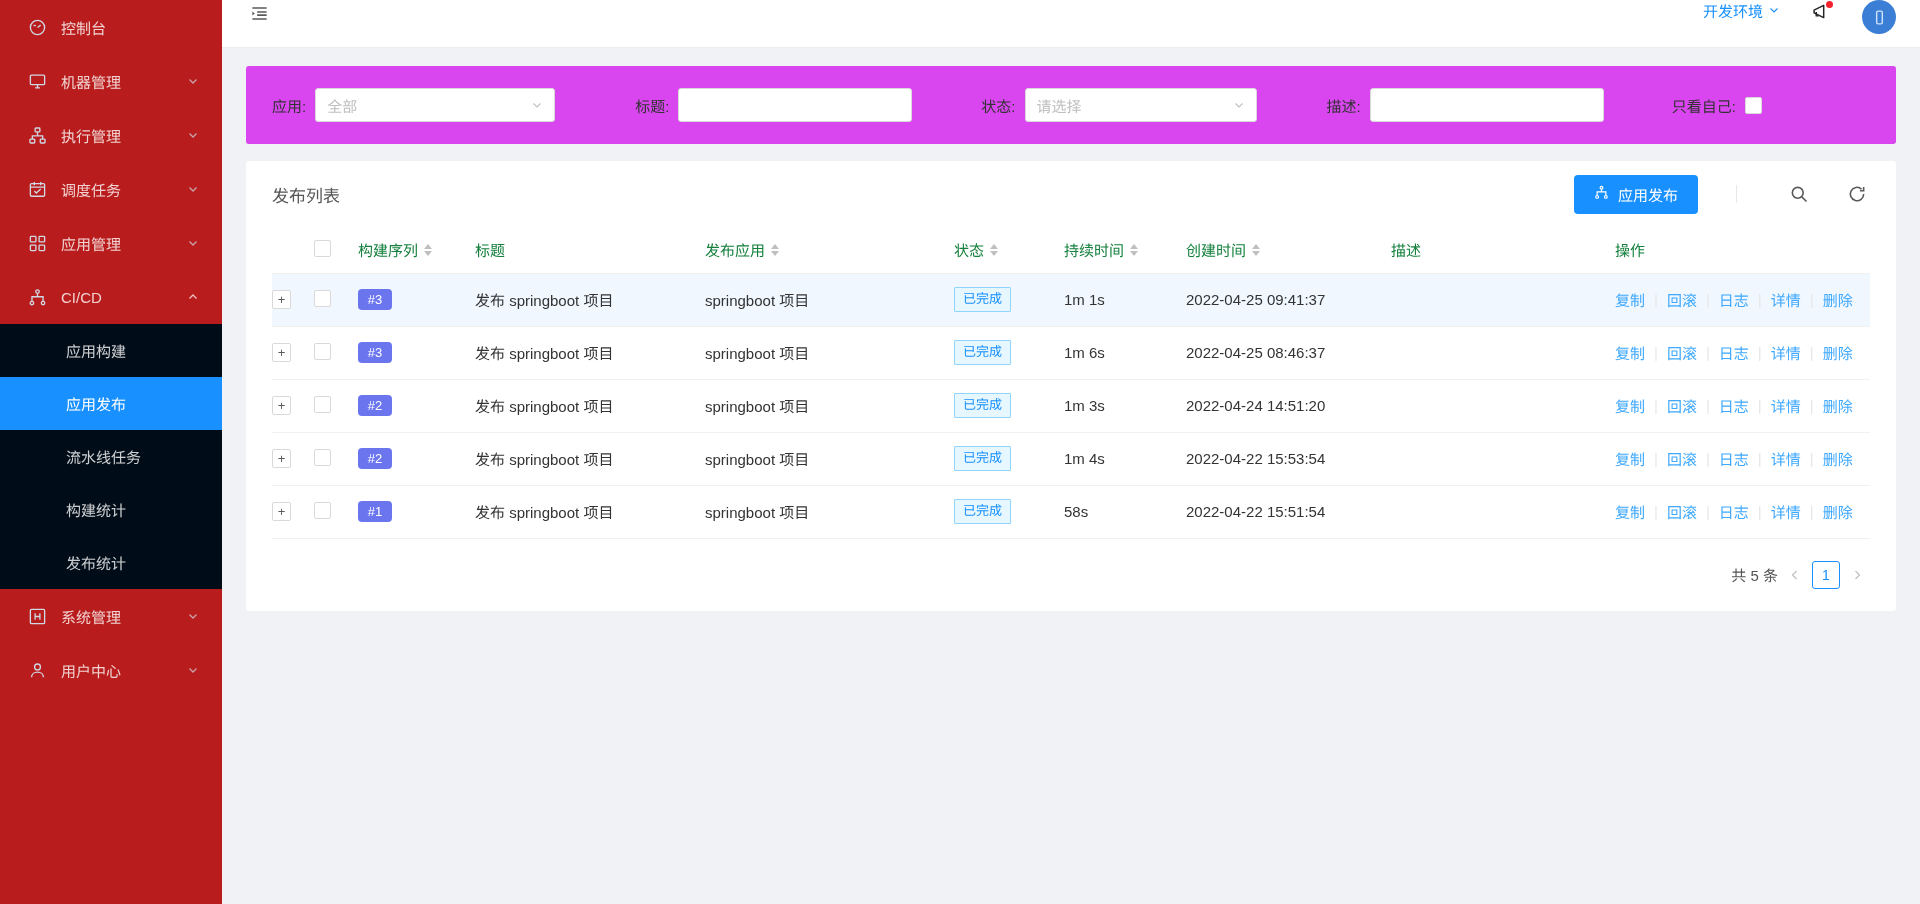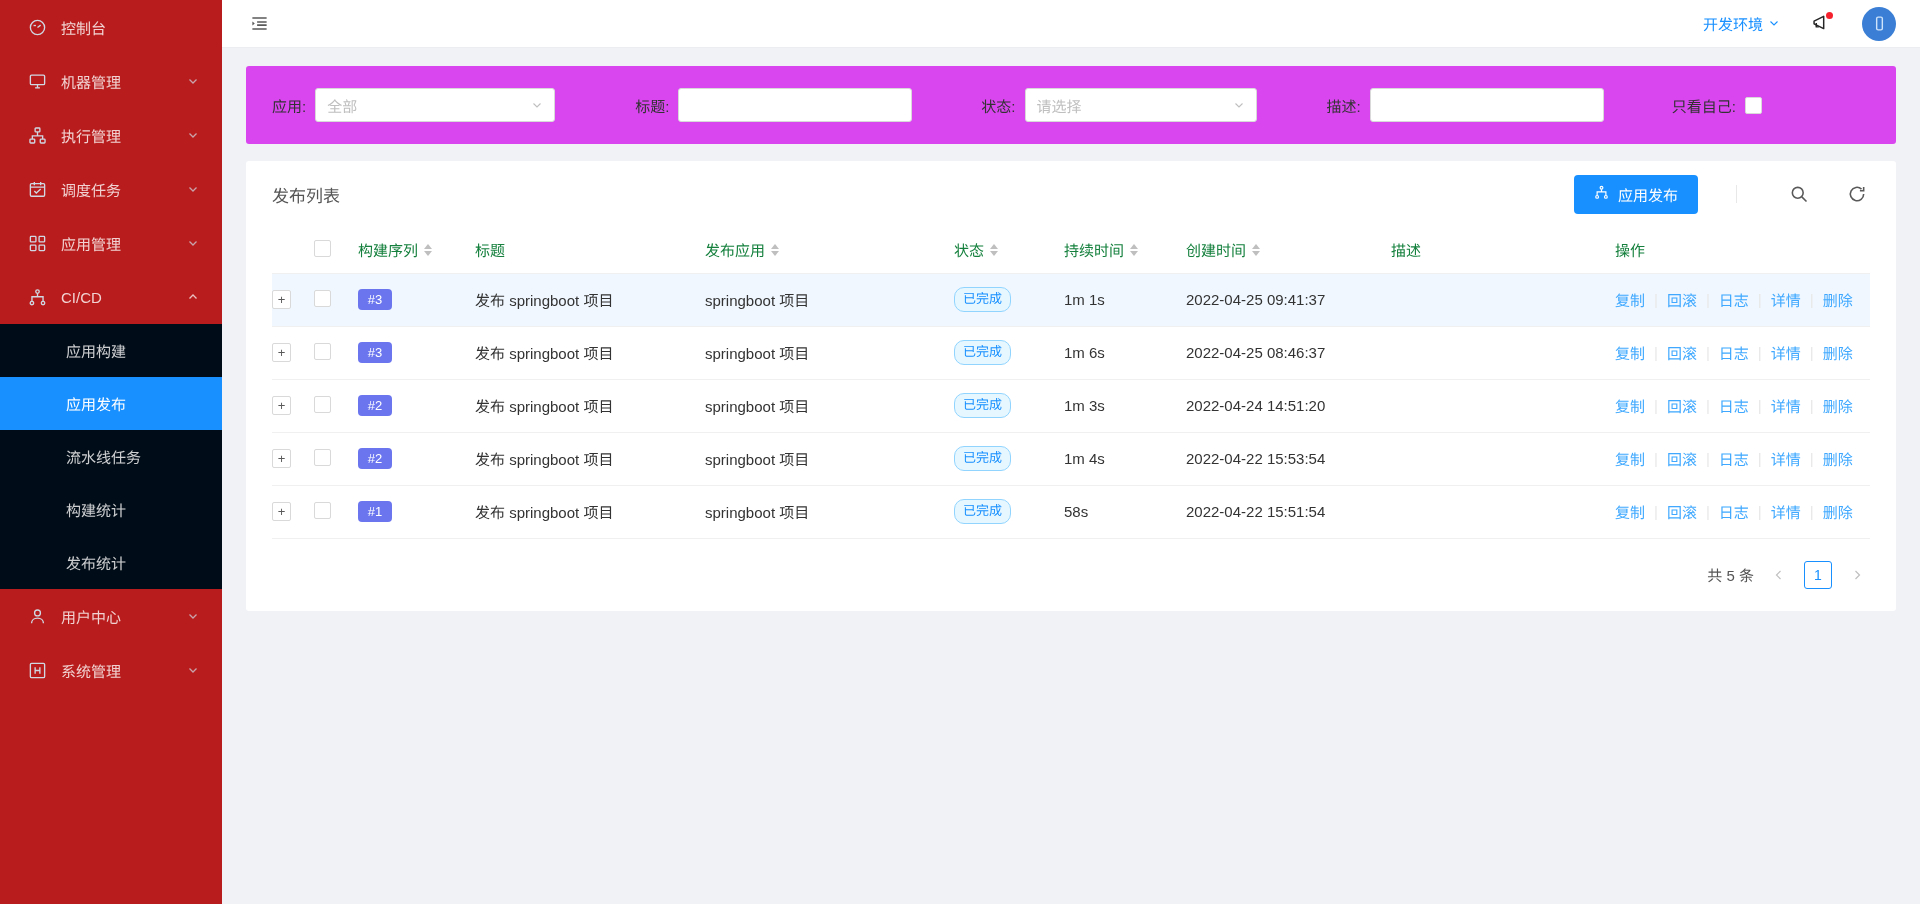--- a/index.html
+++ b/index.html
@@ -66,21 +66,21 @@
   .main {
     flex: 1 1 auto;
     height: 904px;
     display: flex; flex-direction: column;
     background: #f0f2f5;
     overflow: hidden;
   }
   .topbar {
     height: 48px; flex: 0 0 48px;
     background: #fff;
-    display: flex; align-items: center;
+    display: flex; align-items: flex-start;
     padding: 0 24px 0 24px;
     border-bottom: 1px solid #ebedf0;
   }
   .fold-btn {
     width: 26px; height: 26px;
     display: inline-flex; align-items: center; justify-content: center;
     cursor: pointer; color: #595959;
   }
   .topbar-spacer { flex: 1 1 auto; }
   .env-select {
@@ -244,21 +244,21 @@
     line-height: 1;
     min-width: 34px;
     text-align: center;
   }
   .tag-done {
     display: inline-block;
     border: 1px solid #91d5ff;
     background: #e6f7ff;
     color: #1890ff;
     font-size: 13px;
-    border-radius: 10px;
+    border-radius: 1px;
     padding: 3px 8px;
     line-height: 1.3;
   }
   .actions { display: inline-flex; align-items: center; }
   .actions a {
     color: #40a9ff; text-decoration: none; cursor: pointer; font-size: 15px;
   }
   .act-sep { color: #e8e8e8; margin: 0 9px; }
 
   
@@ -269,21 +269,21 @@
   .c-app { width: 249px; }
   .c-status { width: 110px; }
   .c-dur { width: 122px; }
   .c-time { width: 205px; }
   .c-desc { width: 224px; }
   .c-ops { width: auto; }
 
   .pager {
     height: 72px;
     display: flex; align-items: center; justify-content: flex-end;
-    gap: 12px;
+    gap: 4px;
     font-size: 15px; color: #555;
   }
   .pg-arrow {
     width: 26px; height: 26px;
     display: inline-flex; align-items: center; justify-content: center;
     color: #bfbfbf; cursor: pointer; font-size: 14px;
   }
   .pg-num {
     min-width: 28px; height: 28px;
     border: 1px solid #1890ff; border-radius: 3px;
@@ -407,40 +407,40 @@
         <span>构建统计</span>
       </div>
       <div class="sub-item">
         <span>发布统计</span>
       </div>
     </div>
 
     <div class="menu-item">
       <span class="mi-icon">
         <svg width="19" height="19" viewBox="0 0 24 24" fill="none" stroke="#cfd8e3" stroke-width="1.7">
-          <circle cx="12" cy="7.5" r="3.7"></circle>
-            <path d="M4.5 20.5c0-4.1 3.4-6.5 7.5-6.5s7.5 2.4 7.5 6.5"></path>
-        </svg>
-      </span>
-      <span class="mi-label">用户中心</span>
+          <rect x="3" y="3" width="18" height="18" rx="1.5"></rect>
+            <path d="M9 8v8M15 8v8M9 12h6"></path>
+        </svg>
+      </span>
+      <span class="mi-label">系统管理</span>
       <span class="mi-arrow">
         <svg width="12" height="12" viewBox="0 0 24 24" fill="none" stroke="#cfd8e3" stroke-width="2.6">
             <path d="M5 9l7 7 7-7"></path>
           </svg>
       </span>
     </div>
 
     <div class="menu-item">
       <span class="mi-icon">
         <svg width="19" height="19" viewBox="0 0 24 24" fill="none" stroke="#cfd8e3" stroke-width="1.7">
-          <rect x="3" y="3" width="18" height="18" rx="1.5"></rect>
-            <path d="M9 8v8M15 8v8M9 12h6"></path>
-        </svg>
-      </span>
-      <span class="mi-label">系统管理</span>
+          <circle cx="12" cy="7.5" r="3.7"></circle>
+            <path d="M4.5 20.5c0-4.1 3.4-6.5 7.5-6.5s7.5 2.4 7.5 6.5"></path>
+        </svg>
+      </span>
+      <span class="mi-label">用户中心</span>
       <span class="mi-arrow">
         <svg width="12" height="12" viewBox="0 0 24 24" fill="none" stroke="#cfd8e3" stroke-width="2.6">
             <path d="M5 9l7 7 7-7"></path>
           </svg>
       </span>
     </div>
 
   </nav>
 
   <section class="main">

